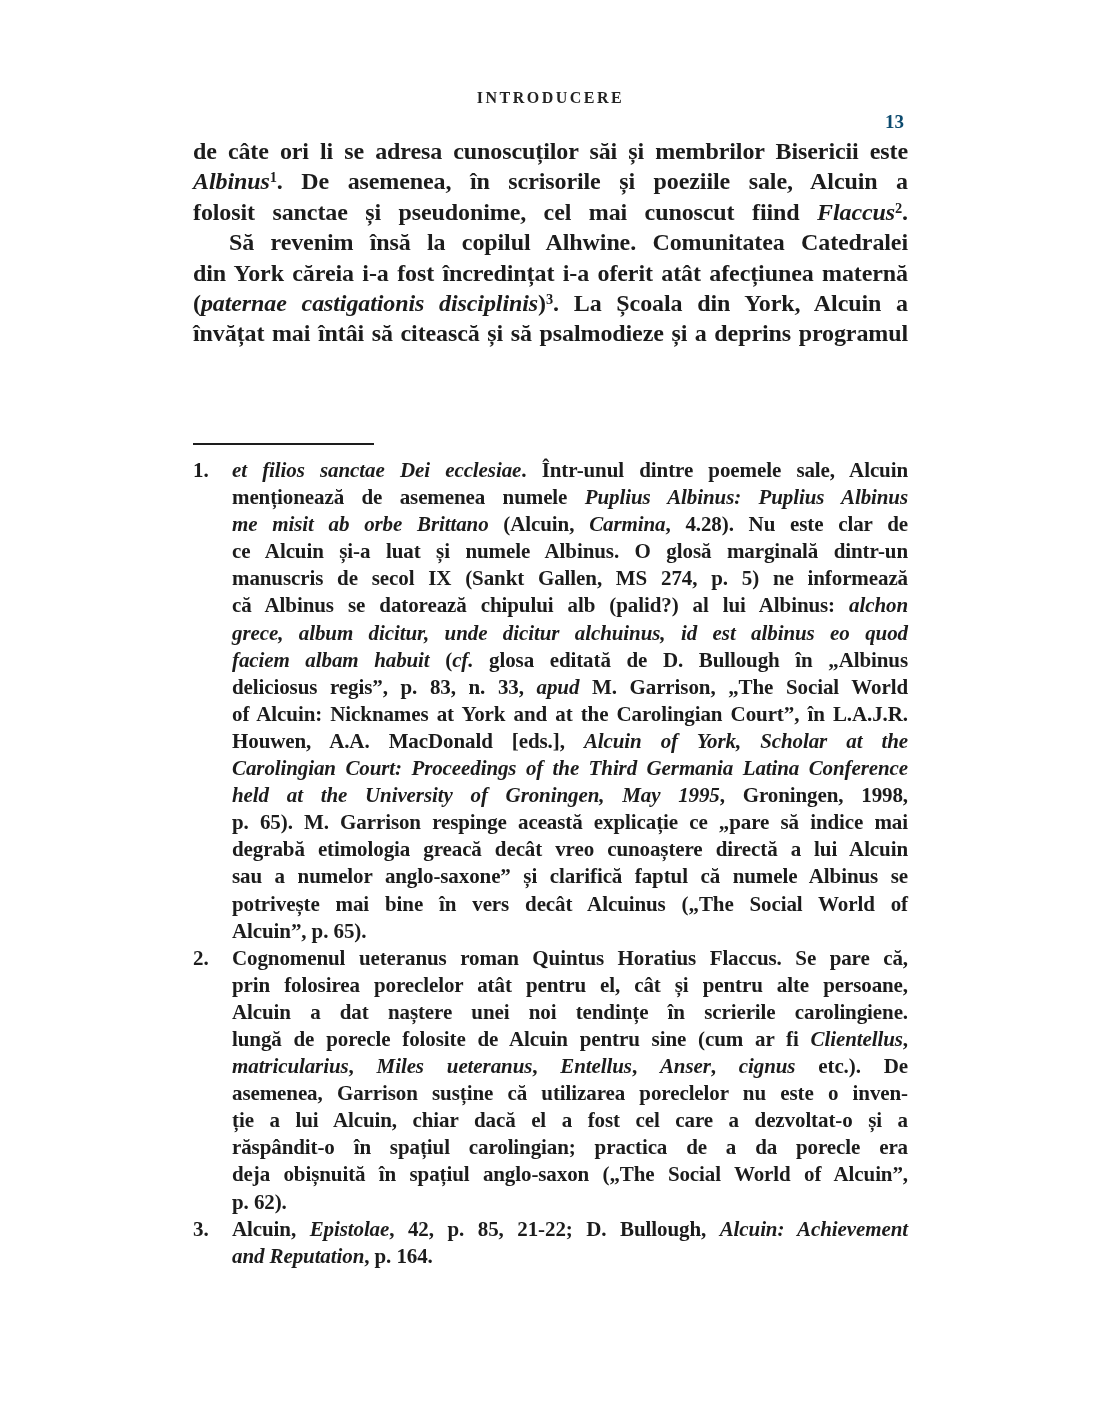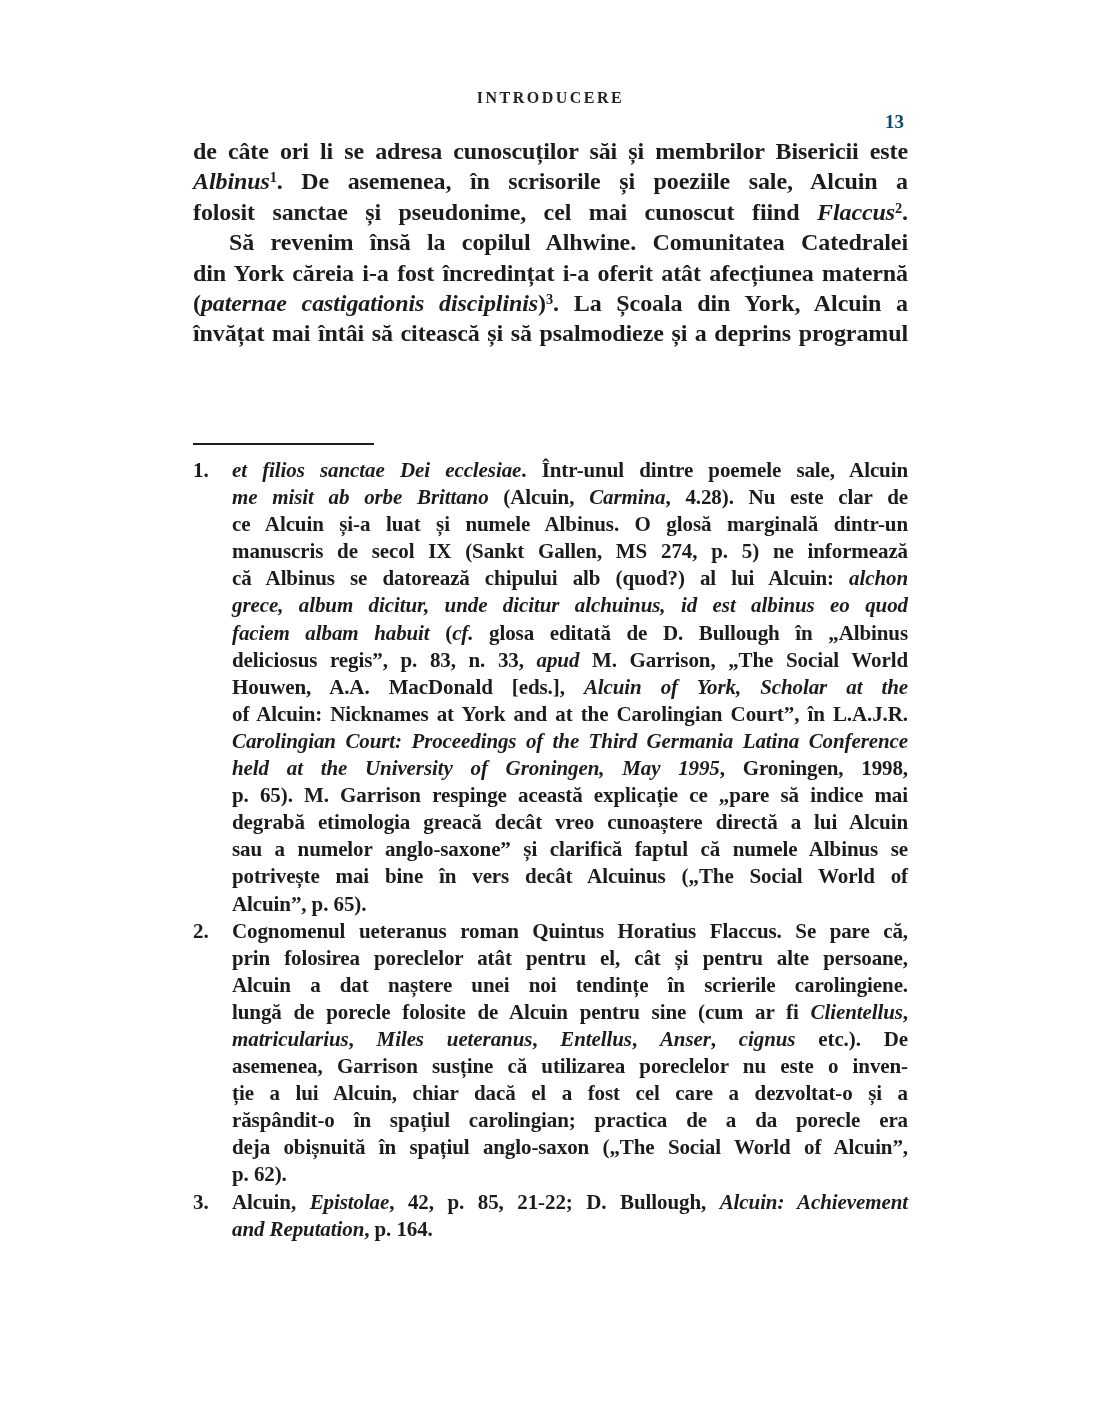--- a/index.html
+++ b/index.html
@@ -130,29 +130,30 @@
           <div class="tline"><span>învățat mai întâi să citească și să psalmodieze și a deprins programul</span></div>
         </div>
       </div>
 
     <div class="fn-separator"></div>
 
     <div class="footnotes">
         <div class="footnote">
           <span class="fn-num">1.</span>
           <div class="tline"><span class="it">et filios sanctae Dei ecclesiae</span><span>. Într-unul dintre poemele sale, Alcuin</span></div>
+          <div class="tline"><span>menționează de asemenea numele </span><span class="it">Puplius Albinus: Puplius Albinus</span></div>
           <div class="tline"><span class="it">me misit ab orbe Brittano</span><span> (Alcuin, </span><span class="it">Carmina</span><span>, 4.28). Nu este clar de</span></div>
           <div class="tline"><span>ce Alcuin și-a luat și numele Albinus. O glosă marginală dintr-un</span></div>
           <div class="tline"><span>manuscris de secol IX (Sankt Gallen, MS 274, p. 5) ne informează</span></div>
-          <div class="tline"><span>că Albinus se datorează chipului alb (quod?) al lui Alcuin: </span><span class="it">alchon</span></div>
+          <div class="tline"><span>că Albinus se datorează chipului alb (palid?) al lui Albinus: </span><span class="it">alchon</span></div>
           <div class="tline"><span class="it">grece, album dicitur, unde dicitur alchuinus, id est albinus eo quod</span></div>
           <div class="tline"><span class="it">faciem albam habuit</span><span> (</span><span class="it">cf.</span><span> glosa editată de D. Bullough în „Albinus</span></div>
           <div class="tline"><span>deliciosus regis”, p. 83, n. 33, </span><span class="it">apud</span><span> M. Garrison, „The Social World</span></div>
+          <div class="tline"><span>of Alcuin: Nicknames at York and at the Carolingian Court”, în L.A.J.R.</span></div>
           <div class="tline"><span>Houwen, A.A. MacDonald [eds.], </span><span class="it">Alcuin of York, Scholar at the</span></div>
-          <div class="tline"><span>of Alcuin: Nicknames at York and at the Carolingian Court”, în L.A.J.R.</span></div>
           <div class="tline"><span class="it">Carolingian Court: Proceedings of the Third Germania Latina Conference</span></div>
           <div class="tline"><span class="it">held at the University of Groningen, May 1995</span><span>, Groningen, 1998,</span></div>
           <div class="tline"><span>p. 65). M. Garrison respinge această explicație ce „pare să indice mai</span></div>
           <div class="tline"><span>degrabă etimologia greacă decât vreo cunoaștere directă a lui Alcuin</span></div>
           <div class="tline"><span>sau a numelor anglo-saxone” și clarifică faptul că numele Albinus se</span></div>
           <div class="tline"><span>potrivește mai bine în vers decât Alcuinus („The Social World of</span></div>
           <div class="tline nj"><span>Alcuin”, p. 65).</span></div>
         </div>
         <div class="footnote">
           <span class="fn-num">2.</span>

